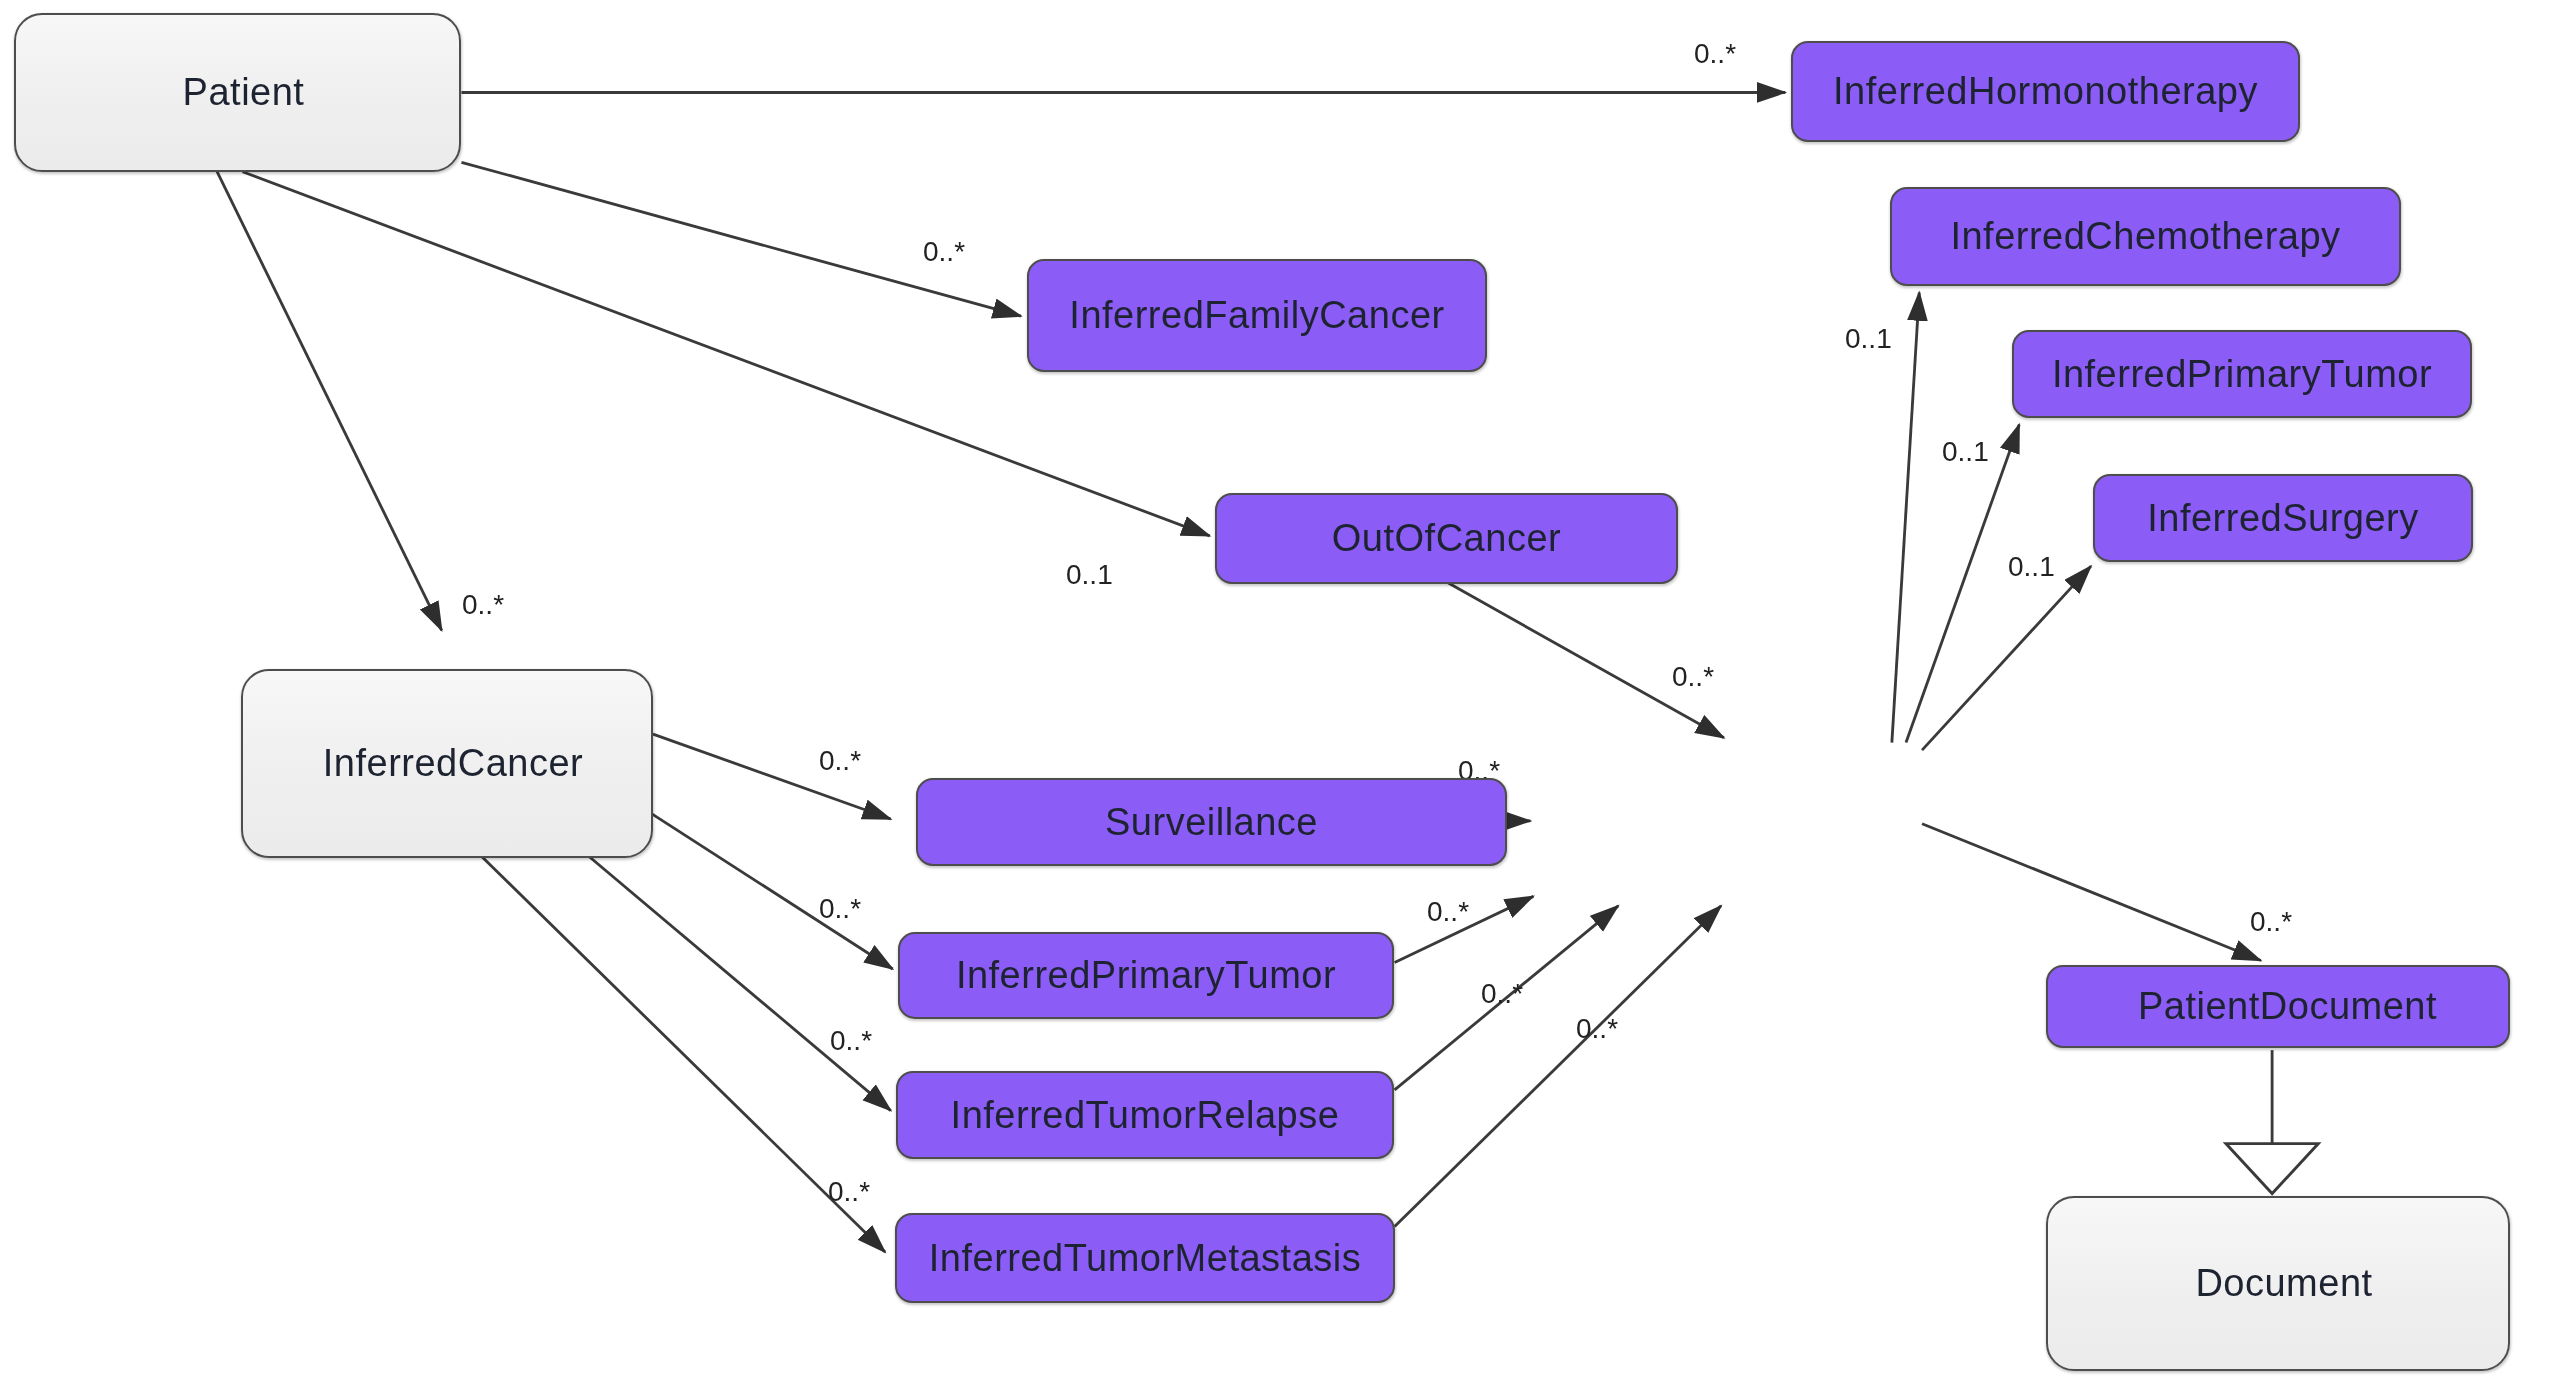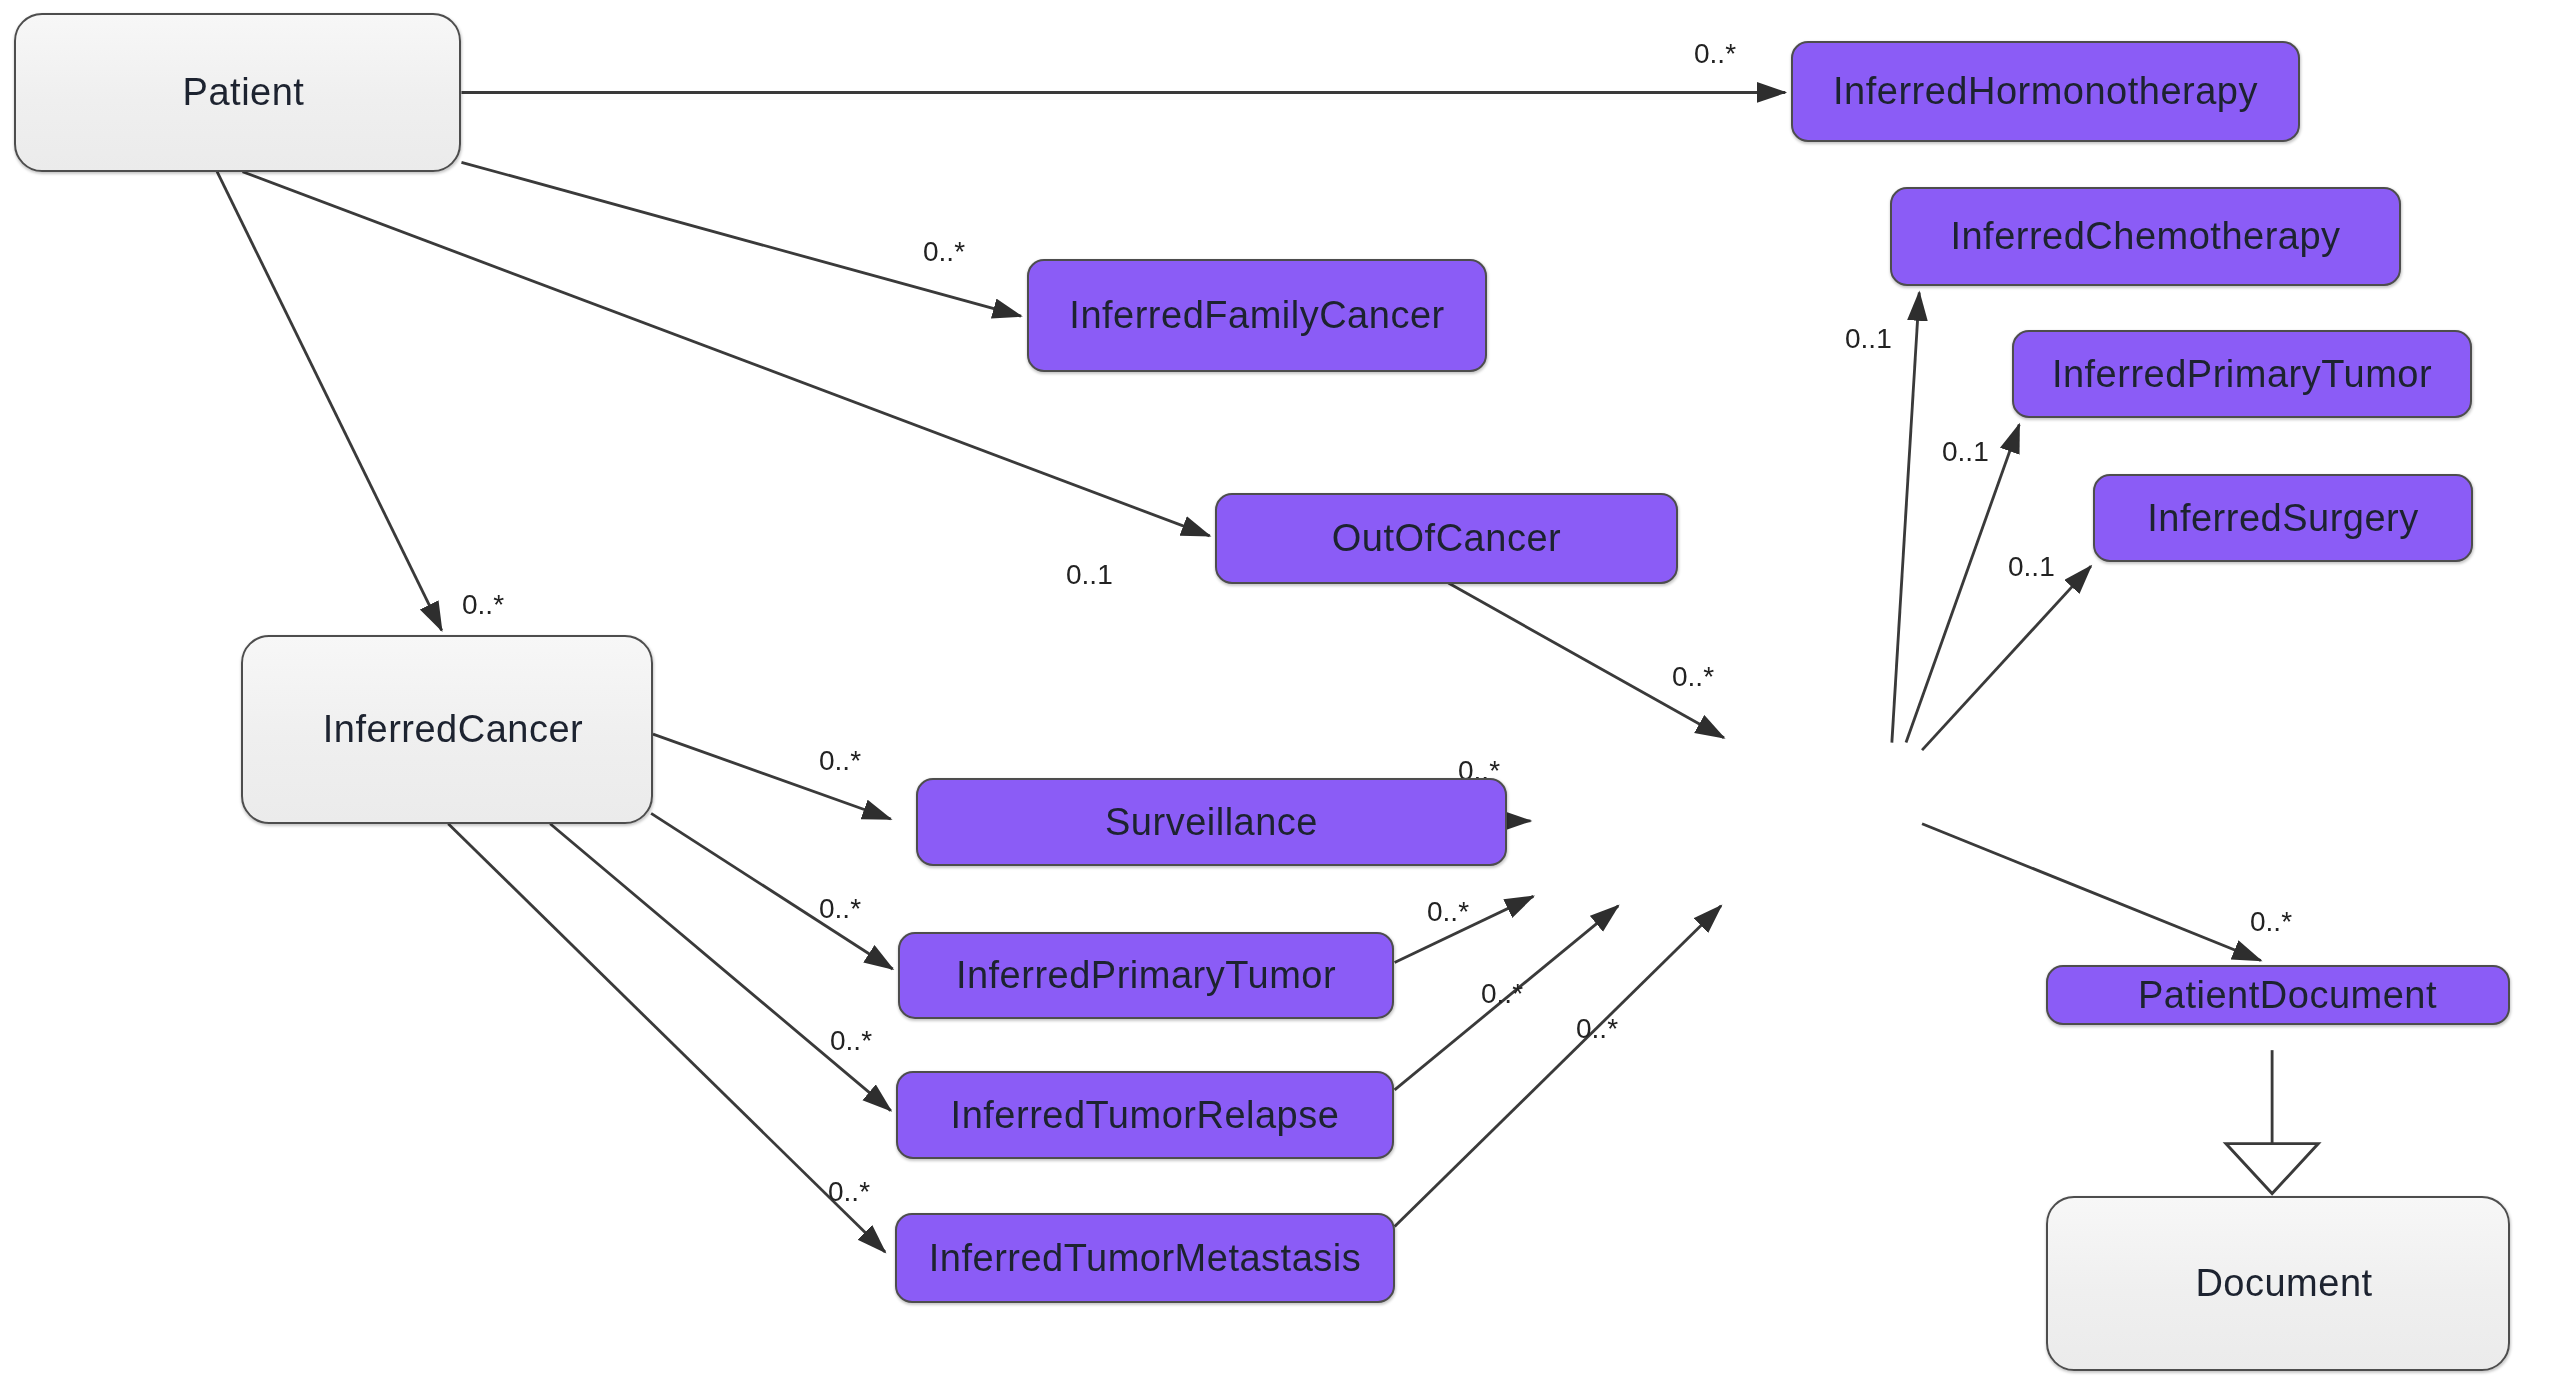--- a/index.html
+++ b/index.html
@@ -126,35 +126,35 @@
     </div>
     <div class="node" style="left: 2012px; top: 330px; width: 460px; height: 88px;">
       <span class="node-label">InferredPrimaryTumor</span>
     </div>
     <div class="node" style="left: 2093px; top: 474px; width: 380px; height: 88px;">
       <span class="node-label">InferredSurgery</span>
     </div>
     <div class="node" style="left: 1215px; top: 493px; width: 463px; height: 91px;">
       <span class="node-label">OutOfCancer</span>
     </div>
-    <div class="node shaded" style="left: 241px; top: 635px; width: 412px; height: 189px;">
+    <div class="node shaded" style="left: 241px; top: 669px; width: 412px; height: 189px;">
       <span class="node-label">InferredCancer</span>
     </div>
     <div class="node" style="left: 916px; top: 778px; width: 591px; height: 88px;">
       <span class="node-label">Surveillance</span>
     </div>
     <div class="node" style="left: 898px; top: 932px; width: 496px; height: 87px;">
       <span class="node-label">InferredPrimaryTumor</span>
     </div>
     <div class="node" style="left: 896px; top: 1071px; width: 498px; height: 88px;">
       <span class="node-label">InferredTumorRelapse</span>
     </div>
     <div class="node" style="left: 895px; top: 1213px; width: 500px; height: 90px;">
       <span class="node-label">InferredTumorMetastasis</span>
     </div>
-    <div class="node" style="left: 2046px; top: 965px; width: 464px; height: 60px; padding-left: 19px;">
+    <div class="node" style="left: 2046px; top: 965px; width: 464px; height: 83px; padding-left: 19px;">
       <span class="node-label">PatientDocument</span>
     </div>
     <div class="node shaded" style="left: 2046px; top: 1196px; width: 464px; height: 175px;">
       <span class="node-label">Document</span>
     </div>
   </div>
 
 
 </body></html>

